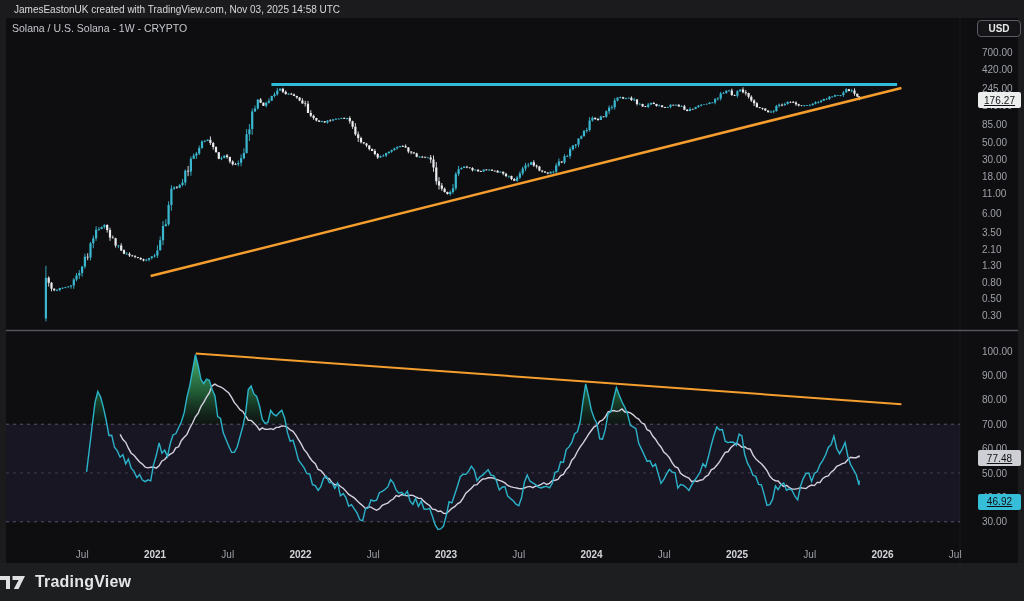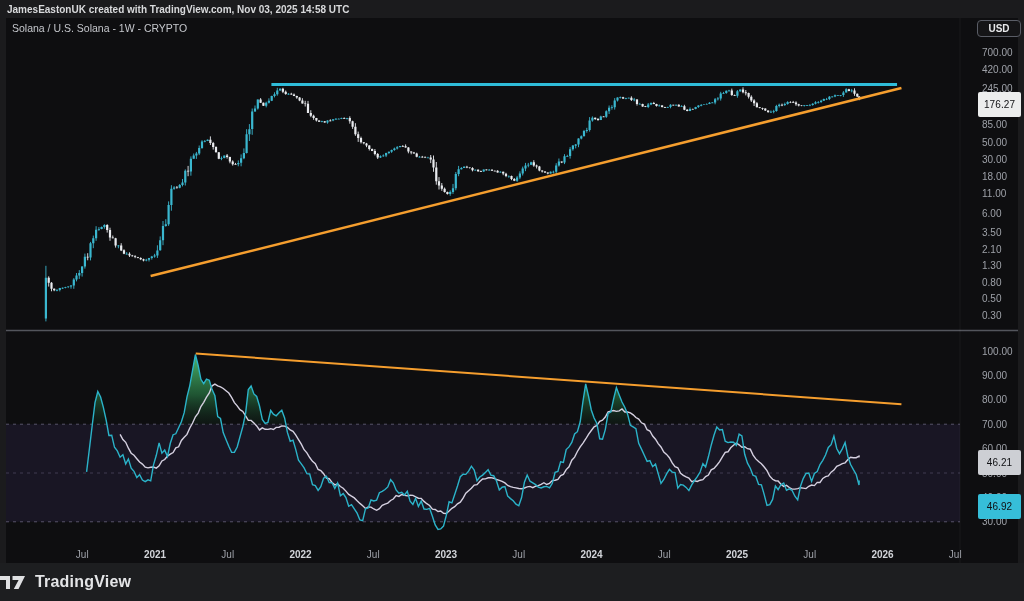--- a/index.html
+++ b/index.html
@@ -2,33 +2,33 @@
 <html><head>
 <meta charset="utf-8">
 <style>
   html,body{margin:0;padding:0;}
   body{
     width:1024px;height:601px;position:relative;overflow:hidden;
     background:#1b1b1d;
     font-family:"Liberation Sans", sans-serif;
   }
   .topbar{position:absolute;top:0;left:0;width:1024px;height:18px;background:#1b1b1d;display:flex;align-items:center;z-index:5;}
-  .attrib{color:#d9dadc;font-size:10px;font-weight:700;padding-left:7px;white-space:nowrap;}
+  .attrib{color:#d9dadc;font-size:10px;font-weight:400;padding-left:14px;white-space:nowrap;}
   #chart-svg{position:absolute;top:0;left:0;z-index:1;}
   .symbol-title{position:absolute;top:22px;left:12px;font-size:10.5px;color:#c5c7cc;z-index:4;}
   .usd-btn{
     position:absolute;top:20px;left:977px;width:42px;height:15px;
     border:1px solid #5a5d66;border-radius:4px;background:#151517;
     color:#e8e9eb;font-size:10px;font-weight:bold;
     display:flex;align-items:center;justify-content:center;z-index:4;
   }
   .axis-badge{
-    position:absolute;left:978px;width:43px;height:25px;border-radius:2px;
+    position:absolute;left:978px;width:43px;height:16px;border-radius:2px;
     font-size:10px;display:flex;align-items:center;justify-content:center;
-    color:#101114;z-index:4;letter-spacing:.1px;
+    color:#101114;z-index:4;letter-spacing:.1px;text-decoration:underline;
   }
   .footer{
     position:absolute;left:0;bottom:0;width:1024px;height:38px;background:#1d1e20;
     display:flex;align-items:center;gap:9px;box-sizing:border-box;z-index:5;
   }
   .brand{color:#e4e5e7;font-weight:bold;font-size:16px;letter-spacing:.2px;}
 </style>
 </head>
 <body>
 
@@ -98,21 +98,21 @@
     <text x="809.75" y="558" fill="#9ea1a8" font-size="10px" text-anchor="middle" font-family="&quot;Liberation Sans&quot;, sans-serif">Jul</text>
     <text x="882.5" y="558" fill="#d2d4d9" font-size="10px" text-anchor="middle" font-family="&quot;Liberation Sans&quot;, sans-serif" font-weight="bold">2026</text>
     <text x="955.25" y="558" fill="#9ea1a8" font-size="10px" text-anchor="middle" font-family="&quot;Liberation Sans&quot;, sans-serif">Jul</text>
   </svg>
 
 <div class="symbol-title">Solana / U.S. Solana - 1W - CRYPTO</div>
 
 <div class="usd-btn">USD</div>
 
 <div class="axis-badge" id="price-badge" style="top: 92.268px; background: rgb(236, 237, 237);">176.27</div>
-<div class="axis-badge" id="ma-badge" style="top: 450.433px; background: rgb(205, 207, 212);">46.21</div>
+<div class="axis-badge" id="ma-badge" style="top: 450.433px; background: rgb(205, 207, 212);">77.48</div>
 <div class="axis-badge" id="rsi-badge" style="top: 473.515px; background: rgb(54, 190, 217); margin-top: 20px;">46.92</div>
 
 <div class="footer">
   <svg width="26" height="19" viewBox="0 0 26 19">
     <path d="M0,3 H10 V16 H6 V7 H0 Z" fill="#dfe0e2"></path>
     <path d="M12.5,3 H25 L18.5,16 H13.8 L18.6,7 H12.5 Z" fill="#dfe0e2"></path>
   </svg>
   <span class="brand">TradingView</span>
 </div>
 

